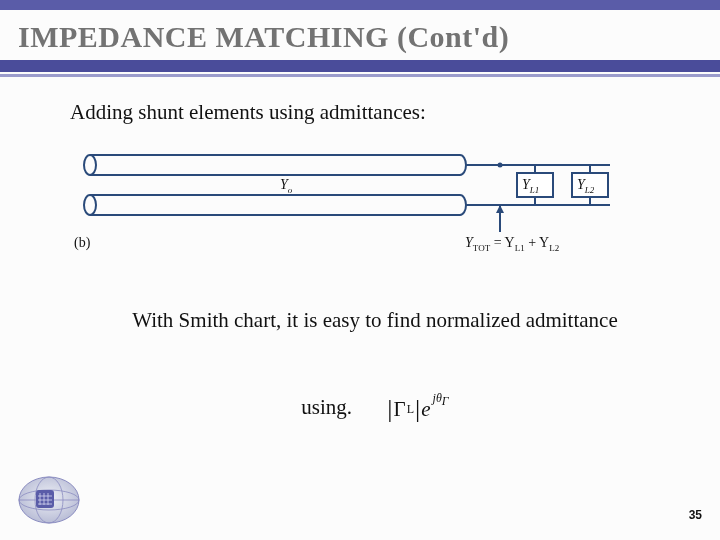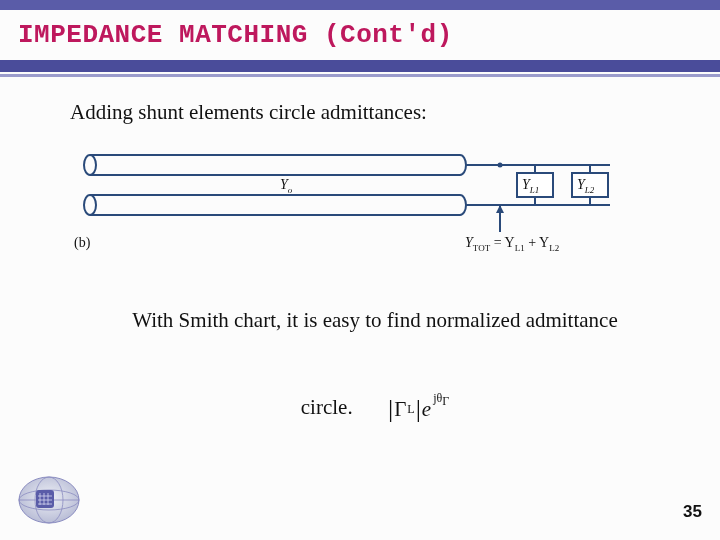--- a/index.html
+++ b/index.html
@@ -14,24 +14,24 @@
   .banner {
     position: absolute;
     top: 0; left: 0; right: 0;
     height: 10px;
     background: #5a5ca8;
   }
   .title {
     position: absolute;
     top: 20px;
     left: 18px;
-    font-family: Liberation Mono, monospace;
+    font-family: Liberation Serif, serif;
     font-weight: 900;
-    font-size: 26px;
-    color: #be185d;
+    font-size: 30px;
+    color: #737373;
     letter-spacing: 0.5px;
   }
   .underline-wrap {
     position: absolute;
     top: 60px;
     left: 0;
     right: 0;
   }
   .underline-dark {
     height: 12px;
@@ -80,56 +80,57 @@
   }
   .formula .bar {
     font-size: 26px;
     font-weight: 400;
   }
   .formula sub, .formula sup { font-size: 12px; }
   .formula .exp {
     position: relative;
     top: -9px;
     font-size: 12px;
+    font-style: italic;
     margin-left: 1px;
   }
   .logo {
     position: absolute;
     left: 14px;
     bottom: 14px;
     width: 70px;
     height: 54px;
   }
   .pagenum {
     position: absolute;
     right: 18px;
     bottom: 18px;
     font-family: Arial, sans-serif;
     font-weight: 900;
-    font-size: 17px;
+    font-size: 12px;
     color: #111;
   }
   
   .dtext { font-family: "Times New Roman", serif; font-size: 14px; fill: #111; }
   .dsub  { font-size: 9px; }
 </style>
 </head>
 <body>
 
 <div class="banner"></div>
 
 <div class="title">IMPEDANCE MATCHING (Cont'd)</div>
 
 <div class="underline-wrap">
   <div class="underline-dark"></div>
   <div class="underline-light"></div>
 </div>
 
 <div class="content">
-  <div class="para1">Adding shunt elements circle admittances:</div>
+  <div class="para1">Adding shunt elements using admittances:</div>
 
   <svg class="diagram-box" viewBox="0 0 560 140">
 
     <ellipse cx="20" cy="28" rx="6" ry="10" fill="none" stroke="#2a4a7a" stroke-width="2"></ellipse>
     <ellipse cx="20" cy="68" rx="6" ry="10" fill="none" stroke="#2a4a7a" stroke-width="2"></ellipse>
 
     <line x1="20" y1="18" x2="390" y2="18" stroke="#2a4a7a" stroke-width="2"></line>
     <line x1="20" y1="38" x2="390" y2="38" stroke="#2a4a7a" stroke-width="2"></line>
     <path d="M390 18 A6 10 0 0 1 390 38" fill="none" stroke="#2a4a7a" stroke-width="2"></path>
 
@@ -161,21 +162,21 @@
     <text class="dtext" x="507" y="52" font-style="italic"><tspan>Y</tspan><tspan class="dsub" dy="4">L2</tspan></text>
     <text class="dtext" x="395" y="110">
       <tspan font-style="italic">Y</tspan><tspan class="dsub" dy="4">TOT</tspan><tspan dy="-4"> = Y</tspan><tspan class="dsub" dy="4">L1</tspan><tspan dy="-4"> + Y</tspan><tspan class="dsub" dy="4">L2</tspan>
     </text>
     <text class="dtext" x="4" y="110">(b)</text>
   </svg>
 
   <div class="para2">
     <span>With Smith chart, it is easy to find normalized admittance</span><br>
     <br>
-    <span>circle.</span>
+    <span>using.</span>
     <span class="formula-wrap">
       <span class="formula">
         <span class="bar">|</span>
           <span>Γ</span>
           <sub>L</sub>
           <span class="bar">|</span>
           <span style="font-style:italic">e</span>
           <span class="exp"><span>j</span><span>θ</span><sub>Γ</sub></span>
       </span>
     </span>

